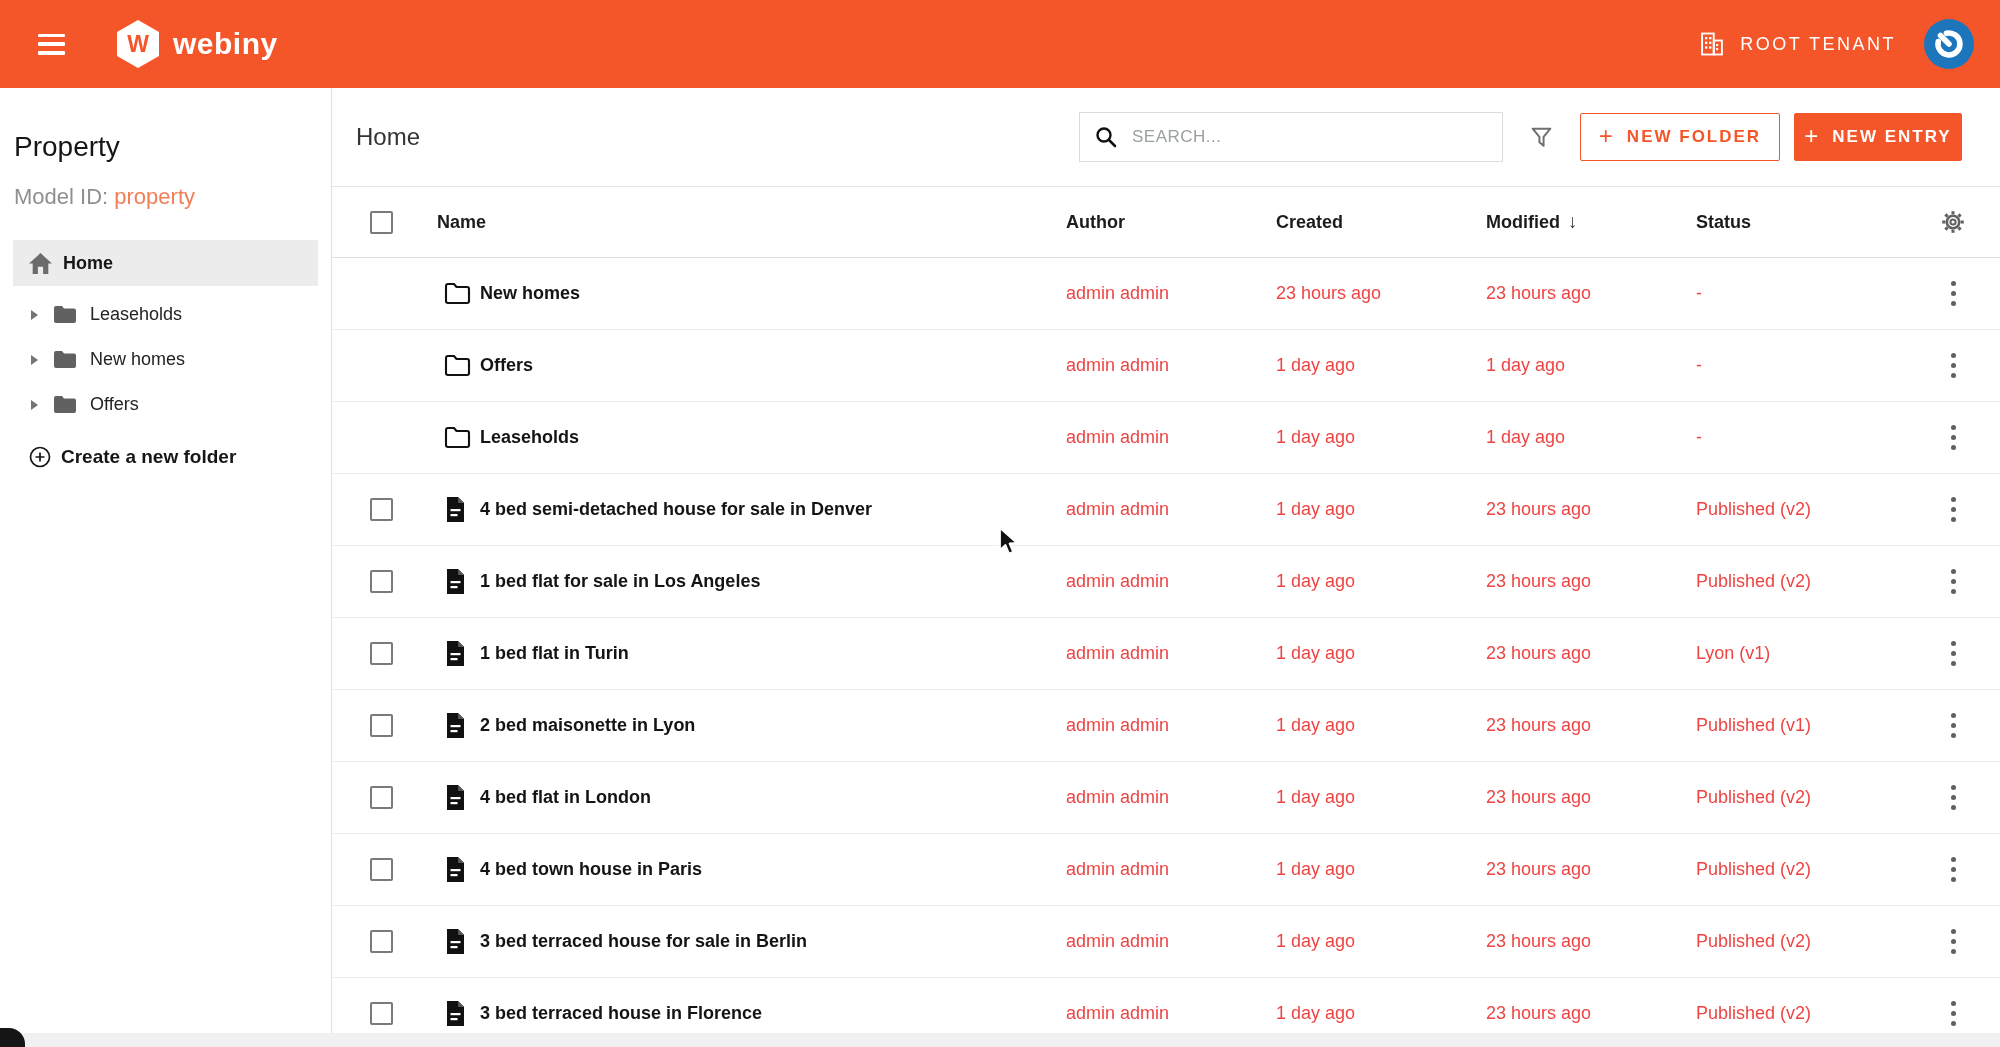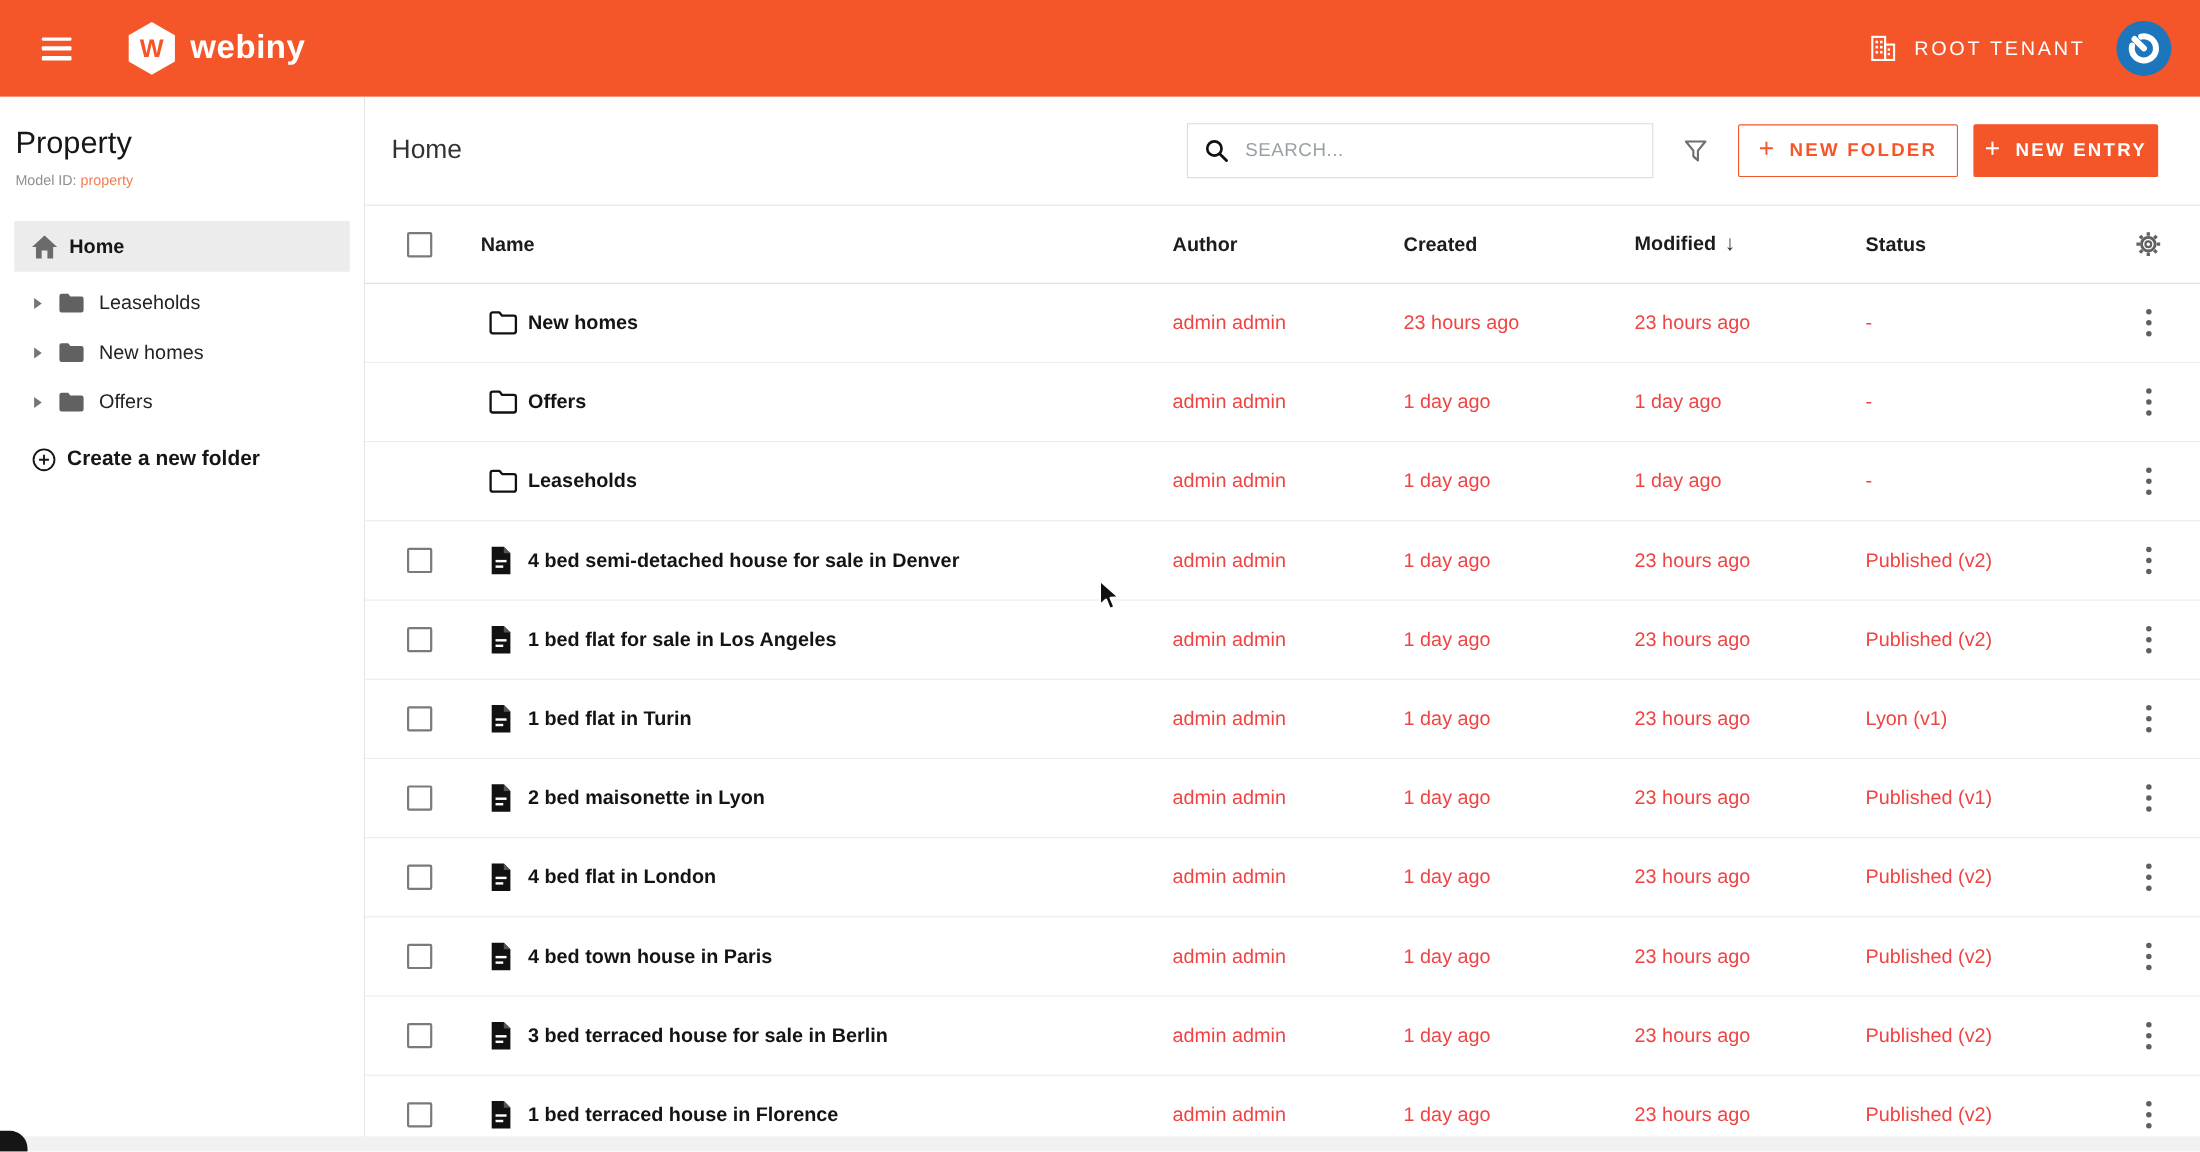--- a/index.html
+++ b/index.html
@@ -15,23 +15,23 @@
   .brand-text { color:#fff; font-size:30px; font-weight:700; letter-spacing:0.5px; margin-left:12px; }
   .topbar-right { margin-left:auto; display:flex; align-items:center;text-align:center; }
   .tenant { display:flex; align-items:center; color:#fff; font-size:18px; letter-spacing:2.5px; }
   .tenant svg { margin-right:14px; }
   .avatar { width:50px; height:50px; border-radius:50%; background:var(--avatar); margin-left:28px;
             display:flex; align-items:center; justify-content:center; }
 
   
   .sidebar { position:absolute; left:0; top:88px; width:332px; height:959px; background:#fff;
              border-right:1px solid #e0e0e0; }
-  .sb-head { padding:24px 14px 6px 14px; }
+  .sb-head { padding:41px 14px 6px 14px; }
   .sb-title { font-size:28px; font-weight:500; color:#161616; line-height:36px; }
-  .sb-model { font-size:13px; color:#8f8f8f; margin-top:8px; }
+  .sb-model { font-size:22px; color:#8f8f8f; margin-top:19px; }
   .sb-model .model-link { color:var(--primary-light); }
   .sb-home { margin:24px 13px 0 13px; height:46px; background:#ececec; display:flex; align-items:center;
              padding-left:15px; cursor:pointer; }
   .sb-home .label { font-size:18px; font-weight:700; color:#161616; margin-left:10px; }
   .sb-tree { margin-top:6px; }
   .tree-item { height:45px; display:flex; align-items:center; cursor:pointer; }
   .caret { width:0; height:0; border-left:7px solid #757575; border-top:5px solid transparent;
            border-bottom:5px solid transparent; margin-left:31px; }
   .tree-item svg { margin-left:15px; }
   .tree-item .label { font-size:18px; color:#232323; margin-left:13px; }
@@ -502,21 +502,21 @@
           </div>
     <div class="icon-cell">
 
       <svg class="doc-icon" width="23" height="27" viewBox="0 0 23 27">
         <path d="M3 1 L14 1 L20 7 L20 26 L3 26 Z" fill="#111"></path>
         <path d="M14 1 L14 7 L20 7 Z" fill="#555"></path>
         <rect x="6.5" y="13" width="10" height="2.2" fill="#fff"></rect>
         <rect x="6.5" y="18" width="7" height="2.2" fill="#fff"></rect>
       </svg>
     </div>
-    <div class="cell-name">1 bed terraced house in Florence</div>
+    <div class="cell-name">3 bed terraced house in Florence</div>
     <div class="cell">admin admin</div>
     <div class="cell">1 day ago</div>
     <div class="cell">23 hours ago</div>
     <div class="cell">Published (v2)</div>
     <div class="menu-cell">
       <div class="kebab">
               <i></i>
               <i></i>
               <i></i>
             </div>

